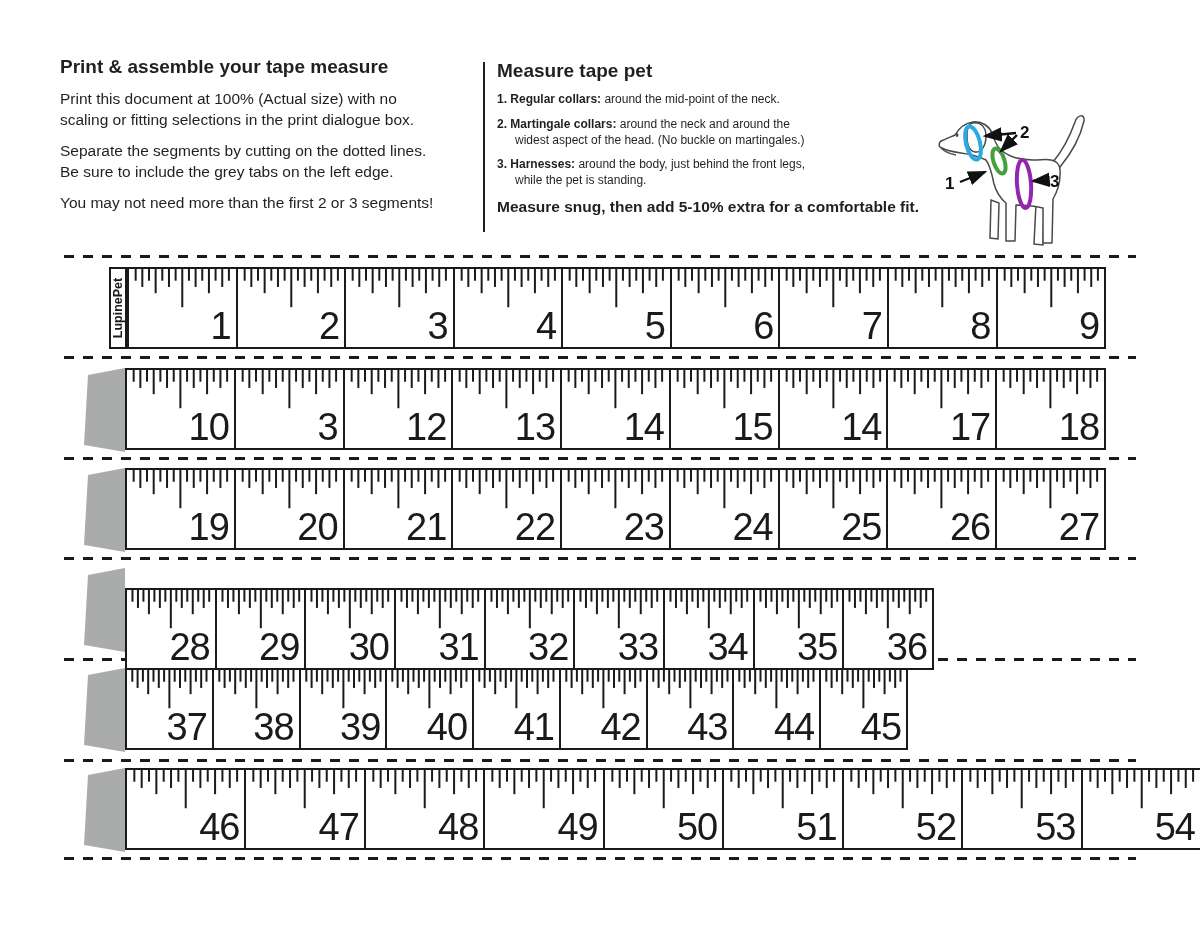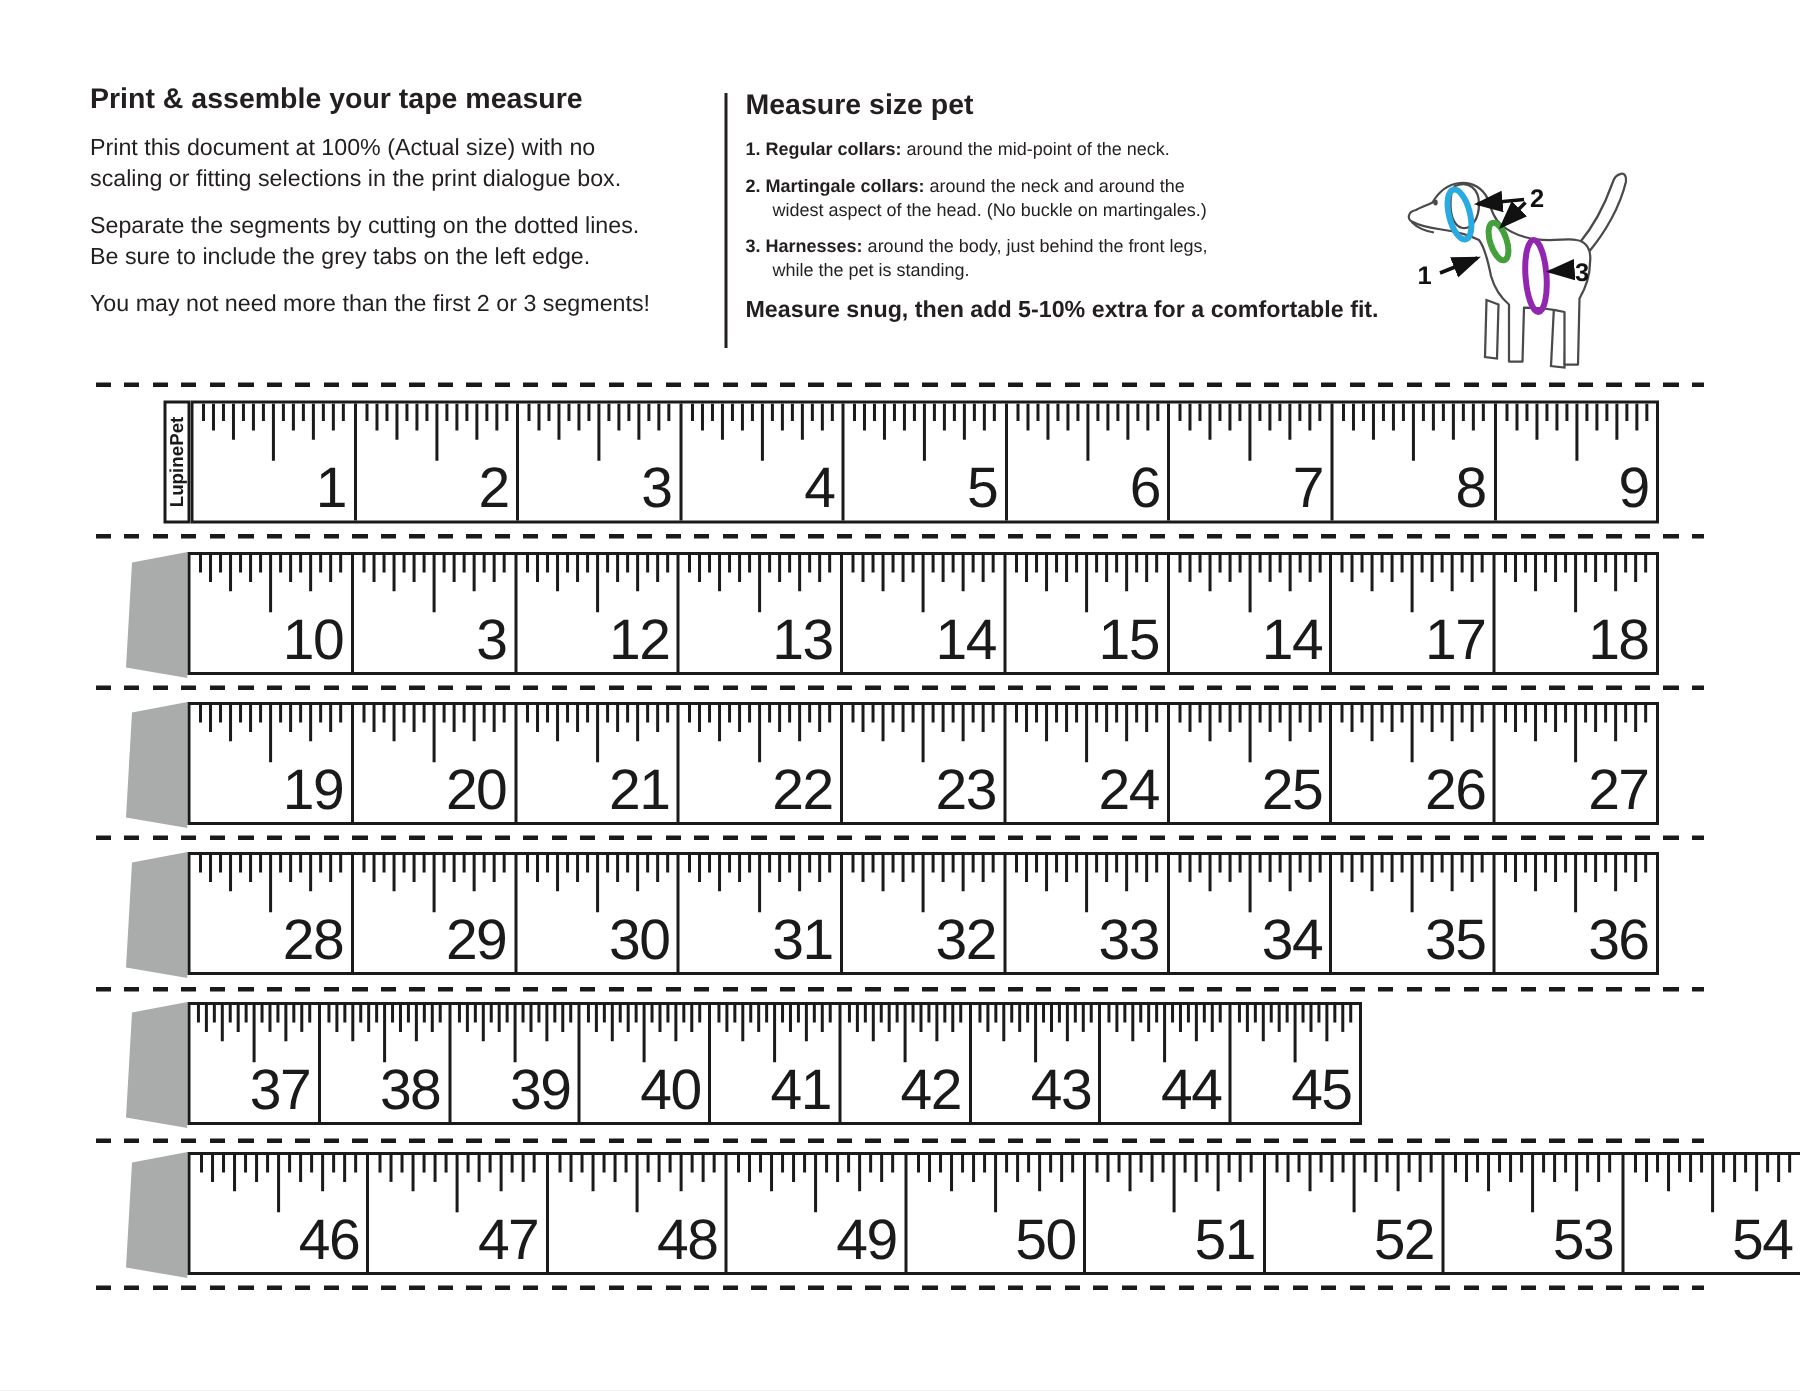--- a/index.html
+++ b/index.html
@@ -48,21 +48,21 @@
     <p>Print this document at 100% (Actual size) with no
 scaling or fitting selections in the print dialogue box.</p>
     <p>Separate the segments by cutting on the dotted lines.
 Be sure to include the grey tabs on the left edge.</p>
     <p>You may not need more than the first 2 or 3 segments!</p>
   </div>
 
   <div class="divider"></div>
 
   <div class="col-right">
-    <h2 class="col-title">Measure size pet</h2>
+    <h2 class="col-title">Measure tape pet</h2>
     <p class="m-item"><span class="b">1.</span> <span class="b">Regular collars:</span><span> around the mid-point of the neck.</span></p>
     <p class="m-item"><span class="b">2.</span> <span class="b">Martingale collars:</span><span> around the neck and around the
 widest aspect of the head. (No buckle on martingales.)</span></p>
     <p class="m-item"><span class="b">3.</span> <span class="b">Harnesses:</span><span> around the body, just behind the front legs,
 while the pet is standing.</span></p>
     <p class="m-footer">Measure snug, then add 5-10% extra for a comfortable fit.</p>
   </div>
 
   <div class="dog-wrap">
     <svg width="172" height="148" viewBox="0 0 172 148">
@@ -656,21 +656,21 @@
             <line x1="13" y1="0" x2="13" y2="1.5" stroke="#1a1a1a" stroke-width="2" vector-effect="non-scaling-stroke"></line>
             <line x1="14" y1="0" x2="14" y2="2.3" stroke="#1a1a1a" stroke-width="2" vector-effect="non-scaling-stroke"></line>
             <line x1="15" y1="0" x2="15" y2="1.5" stroke="#1a1a1a" stroke-width="2" vector-effect="non-scaling-stroke"></line>
           </svg>
           <span class="num">27</span>
         </div>
       </div>
       <svg class="tab" width="41" height="84" viewBox="0 0 41 84" style="left: 84px; top: 568px;">
         <polygon points="41,0 4,7 0,77 41,84" fill="#a9acab"></polygon>
       </svg>
-      <div class="strip" style="left: 125px; top: 568px; width: 981px;">
+      <div class="strip" style="left: 125px; top: 588px; width: 809px;">
         <div class="cell">
           <svg class="ticks" viewBox="0 0 16 10" preserveAspectRatio="none">
             <line x1="1" y1="0" x2="1" y2="1.5" stroke="#1a1a1a" stroke-width="2" vector-effect="non-scaling-stroke"></line>
             <line x1="2" y1="0" x2="2" y2="2.3" stroke="#1a1a1a" stroke-width="2" vector-effect="non-scaling-stroke"></line>
             <line x1="3" y1="0" x2="3" y2="1.5" stroke="#1a1a1a" stroke-width="2" vector-effect="non-scaling-stroke"></line>
             <line x1="4" y1="0" x2="4" y2="3.1" stroke="#1a1a1a" stroke-width="2" vector-effect="non-scaling-stroke"></line>
             <line x1="5" y1="0" x2="5" y2="1.5" stroke="#1a1a1a" stroke-width="2" vector-effect="non-scaling-stroke"></line>
             <line x1="6" y1="0" x2="6" y2="2.3" stroke="#1a1a1a" stroke-width="2" vector-effect="non-scaling-stroke"></line>
             <line x1="7" y1="0" x2="7" y2="1.5" stroke="#1a1a1a" stroke-width="2" vector-effect="non-scaling-stroke"></line>
             <line x1="8" y1="0" x2="8" y2="4.9" stroke="#1a1a1a" stroke-width="2" vector-effect="non-scaling-stroke"></line>

